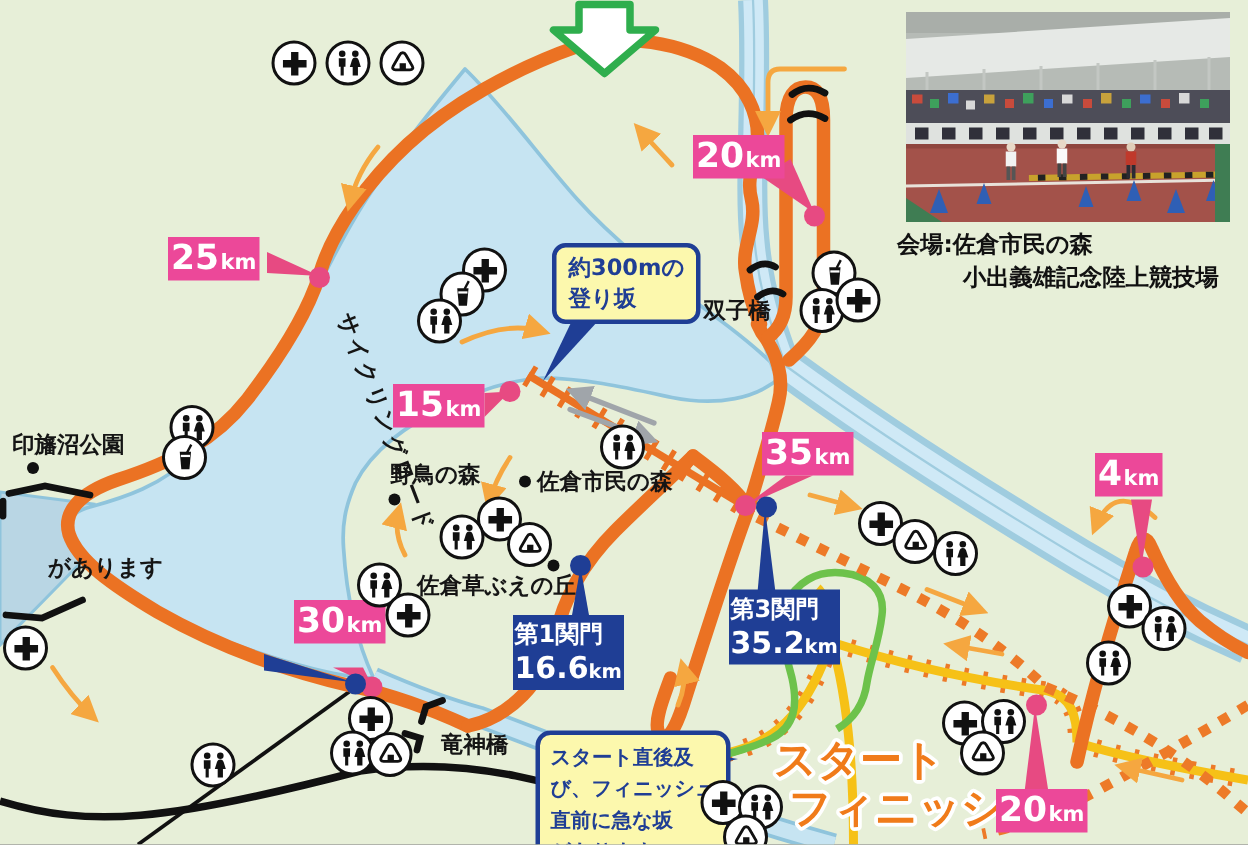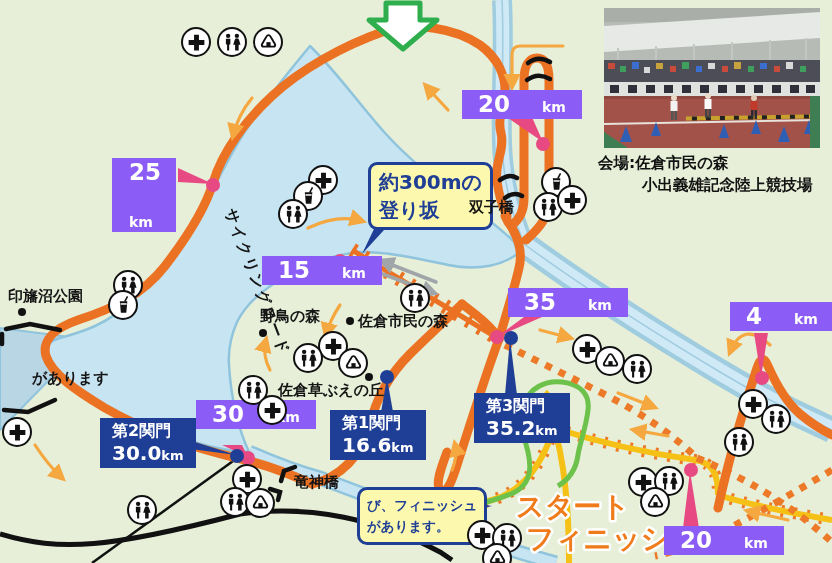--- a/index.html
+++ b/index.html
@@ -2,38 +2,38 @@
 <html><head>
 <meta charset="utf-8">
 <style>
   html,body{margin:0;padding:0;background:#888;}
   #stage{position:relative;width:832px;height:563px;overflow:hidden;
          background:#e7efd8;font-family:"DejaVu Sans",sans-serif;}
   #stage *{box-sizing:border-box;}
   svg.base{position:absolute;left:0;top:0;}
   .abs{position:absolute;}
   
-  .kmbadge{position:absolute;background:#8b5cf6;color:#fff;font-weight:bold;
+  .kmbadge{position:absolute;background:#ec4899;color:#fff;font-weight:bold;
            display:flex;align-items:baseline;justify-content:center;
-           padding:3px 16px;line-height:1;white-space:nowrap;gap:31px;}
+           padding:3px 2px;line-height:1;white-space:nowrap;}
   .kmbadge .v{font-size:23px;}
   .kmbadge .u{font-size:14px;margin-left:1px;}
   
   .cp{position:absolute;background:#1f3e95;color:#fff;font-weight:bold;
-      padding:3px 12px;line-height:1.22;white-space:nowrap;}
+      padding:3px 1px;line-height:1.22;white-space:nowrap;margin-left:12px;}
   .cp .t{font-size:16px;}
   .cp .v{font-size:20px;}
   .cp .u{font-size:13px;}
   
   .lbl{position:absolute;color:#151515;font-weight:bold;font-size:15px;
        white-space:nowrap;line-height:1.1;}
   
   .callout{position:absolute;background:#fcf8ad;border:3px solid #1f3e95;
            color:#1f3e95;font-weight:bold;white-space:nowrap;}
-  .callout.slope{border-radius:9px;font-size:20px;line-height:1.4;padding:3px 8px;}
+  .callout.slope{border-radius:9px;font-size:15px;line-height:1.4;padding:3px 8px;}
   .callout.steep{border-radius:10px;font-size:13.5px;line-height:1.55;padding:5px 7px;}
   
   .icon{position:absolute;width:30px;height:30px;border-radius:50%;background:#fff;
         border:2.5px solid #111;display:flex;align-items:center;justify-content:center;}
   .icon svg{width:21px;height:21px;display:block;}
   
   .photo{position:absolute;left:604px;top:8px;width:216px;height:140px;overflow:hidden;
          background:#b6bbb6;}
   .caption{position:absolute;left:598px;top:152px;color:#111;font-weight:bold;
            font-size:15.5px;line-height:1.45;white-space:nowrap;}
@@ -294,21 +294,21 @@
       </g>
       <polygon points="0,124 24,140 0,140" fill="#3f7d53"></polygon>
       <rect x="206" y="88" width="10" height="52" fill="#3f7d53"></rect>
     </svg>
   </div>
   <div class="caption">
     <div>会場:佐倉市民の森</div>
     <div class="l2">小出義雄記念陸上競技場</div>
   </div>
 
-  <div class="kmbadge" style="left:112px;top:158px;flex-direction:column;">
+  <div class="kmbadge" style="left:112px;top:158px;">
     <span class="v">25</span>
       <span class="u">km</span>
     </div>
   <div class="kmbadge" style="left:462px;top:90px;">
     <span class="v">20</span>
       <span class="u">km</span>
     </div>
   <div class="kmbadge" style="left:262px;top:256px;justify-content:space-between;">
     <span class="v">15</span>
       <span class="u">km</span>
@@ -323,45 +323,43 @@
     </div>
   <div class="kmbadge" style="left:730px;top:302px;">
     <span class="v">4</span>
       <span class="u">km</span>
     </div>
   <div class="kmbadge" style="left:664px;top:526px;">
     <span class="v">20</span>
       <span class="u">km</span>
     </div>
 
-  <div class="cp" style="left:100px;top:418px;">
-    <div class="t">第2関門</div>
-    <div><span class="v">30.0</span><span class="u">km</span></div>
-    </div>
   <div class="cp" style="left:330px;top:410px;">
     <div class="t">第1関門</div>
     <div><span class="v">16.6</span><span class="u">km</span></div>
     </div>
   <div class="cp" style="left:474px;top:393px;">
     <div class="t">第3関門</div>
     <div><span class="v">35.2</span><span class="u">km</span></div>
     </div>
 
   <div class="callout slope" style="left:368px;top:162px;">
     <div>約300mの</div>
     <div>登り坂</div>
     </div>
   <div class="callout steep" style="left:357px;top:487px;">
+    <div>スタート直後及</div>
     <div>び、フィニッシュ</div>
+    <div>直前に急な坂</div>
     <div>があります。</div>
     </div>
 
   <div class="lbl" style="left:8px;top:288px;">印旛沼公園</div>
   <div class="lbl" style="left:32px;top:370px;">があります</div>
-  <div class="lbl" style="left:294px;top:474px;">竜神橋</div>
+  <div class="lbl" style="left:294px;top:488px;">竜神橋</div>
   <div class="lbl" style="left:469px;top:199px;">双子橋</div>
   <div class="lbl" style="left:260px;top:308px;">野鳥の森</div>
   <div class="lbl" style="left:358px;top:313px;">佐倉市民の森</div>
   <div class="lbl" style="left:278px;top:382px;">佐倉草ぶえの丘</div>
   <div class="cyclingroad">サイクリングロード</div>
 
   <div id="icon-layer" class="abs" style="left:0;top:0;width:832px;height:563px;pointer-events:none;">
       <div class="icon" style="left: 181px; top: 27px;">
         <svg viewBox="0 0 24 24">
           <path fill="#111" d="M9.2 3h5.6v6.2H21v5.6h-6.2V21H9.2v-6.2H3V9.2h6.2z"></path>

